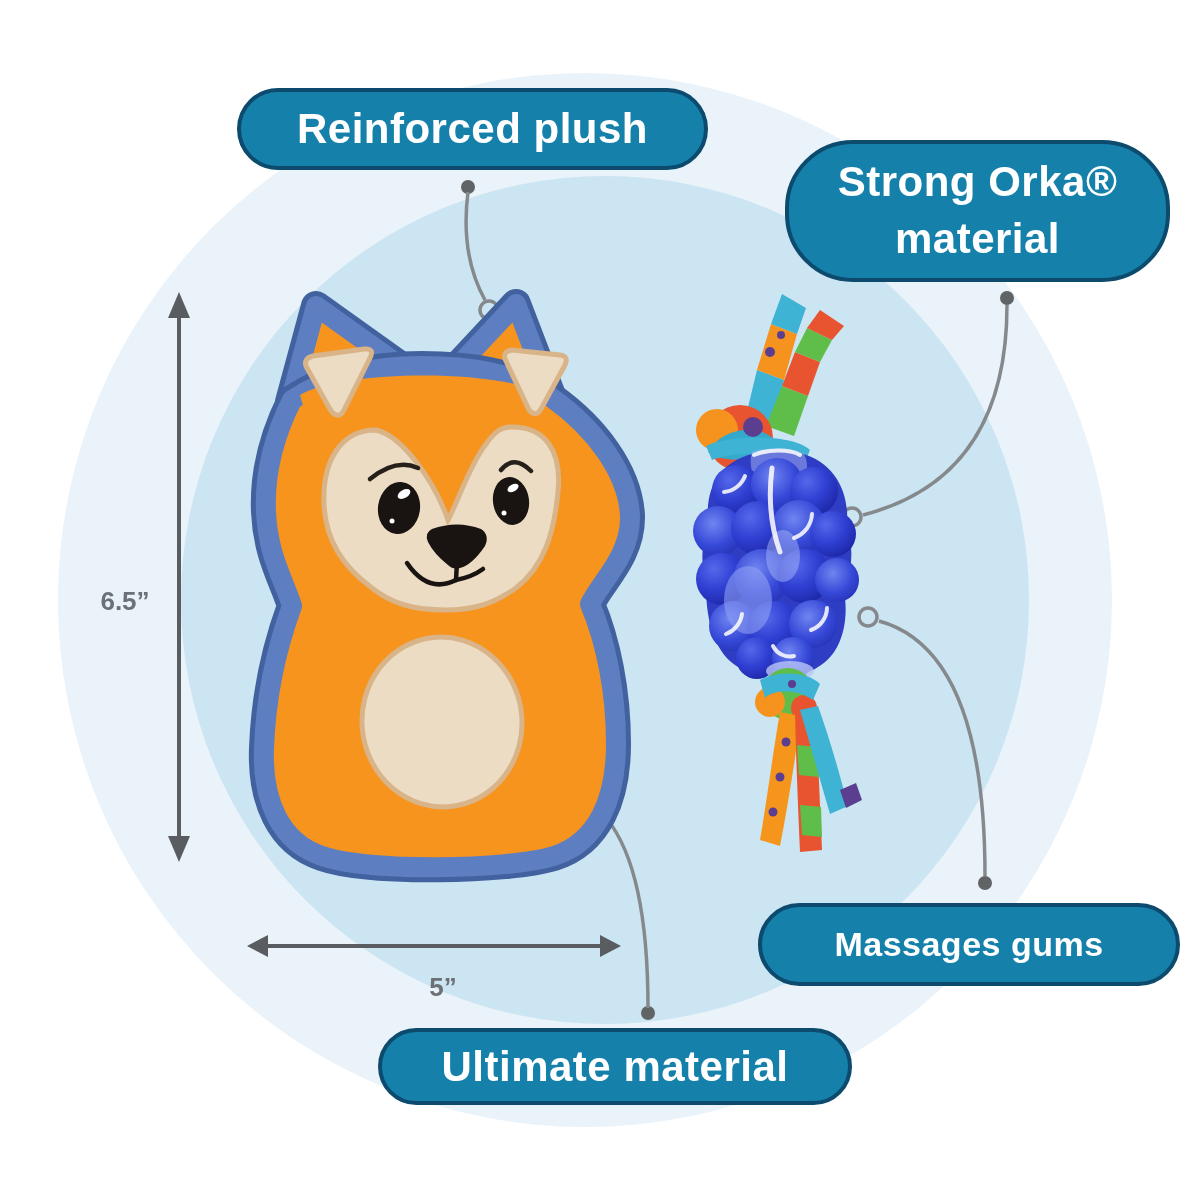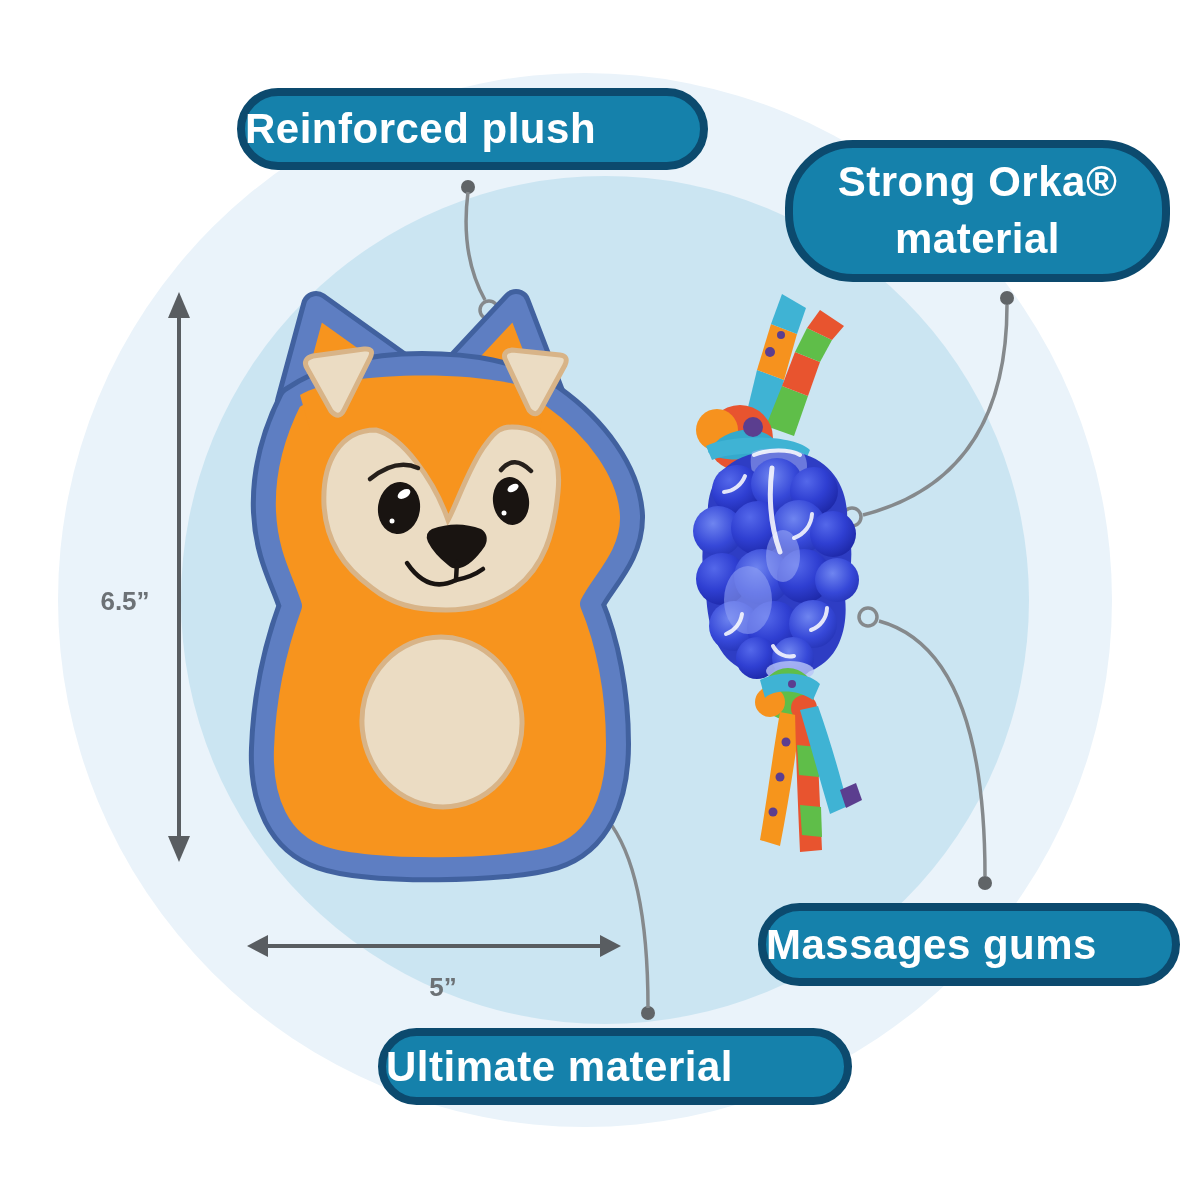--- a/index.html
+++ b/index.html
@@ -1,24 +1,24 @@
 <!DOCTYPE html>
 <html><head>
 <meta charset="utf-8">
 <style>
   html,body{margin:0;padding:0;}
   body{width:1200px;height:1200px;background:#ffffff;position:relative;overflow:hidden;
        font-family:"Liberation Sans",sans-serif;}
   #scene{position:absolute;left:0;top:0;}
-  .pill{position:absolute;box-sizing:border-box;background:#1581AB;border:8px solid #0c4a6e;
-        border-radius:80px;display:flex;align-items:center;
+  .pill{position:absolute;box-sizing:border-box;background:#1581AB;border:4px solid #0c4a6e;
+        border-radius:80px;display:flex;align-items:center;justify-content:center;
         color:#ffffff;font-weight:bold;text-align:center;letter-spacing:0.5px;}
   #pill-reinforced{left:237px;top:88px;width:471px;height:82px;font-size:42px;}
   #pill-orka{left:785px;top:140px;width:385px;height:142px;font-size:42px;line-height:1.35;border-radius:68px;}
-  #pill-massages{left:758px;top:903px;width:422px;height:83px;font-size:42px;}
+  #pill-massages{left:758px;top:903px;width:422px;height:83px;font-size:34px;}
   #pill-squeaks{left:378px;top:1028px;width:474px;height:77px;font-size:42px;}
   .dim-label{position:absolute;color:#6C7175;font-weight:bold;font-size:26px;text-align:center;margin-top:16px;}
   #height-label{left:70px;top:570px;width:110px;}
   #width-label{left:393px;top:956px;width:100px;}
 </style>
 </head>
 <body>
 
 <svg id="scene" width="1200" height="1200" viewBox="0 0 1200 1200">
   <defs>

